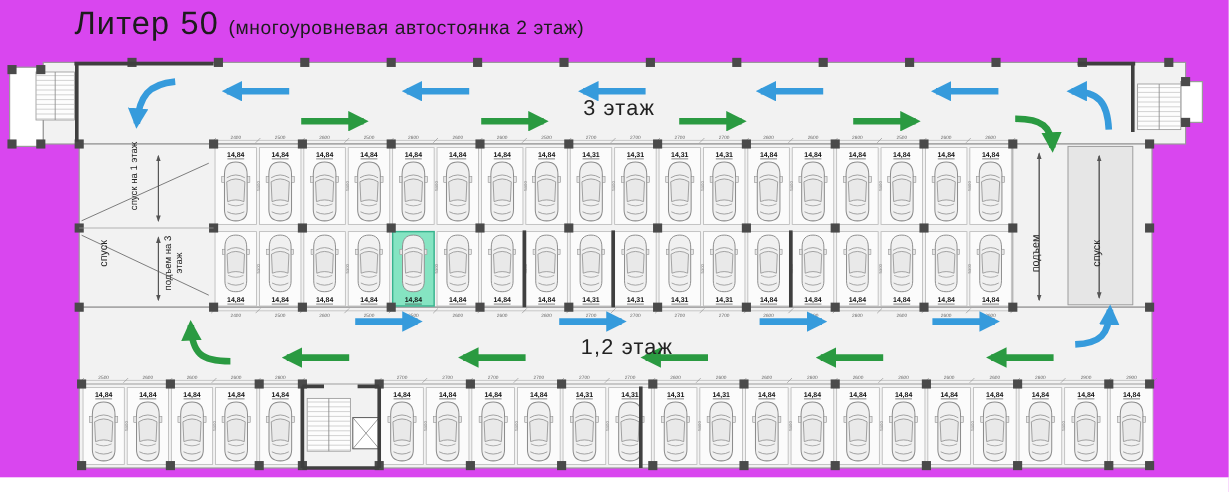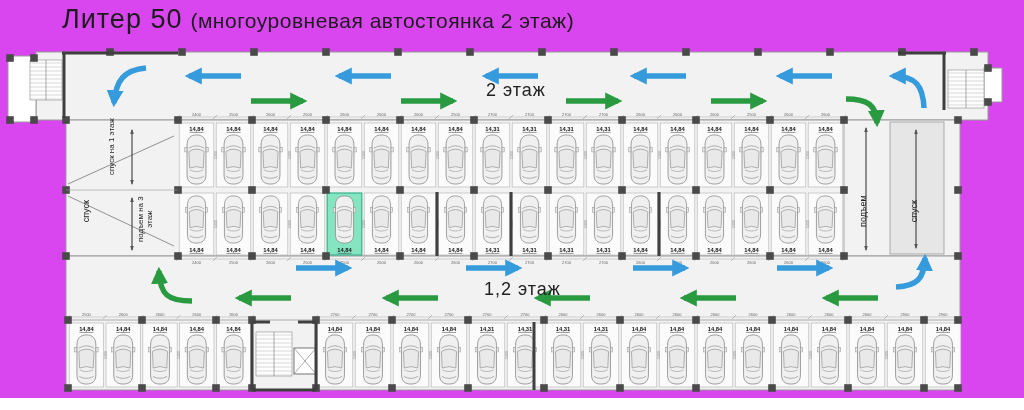--- a/index.html
+++ b/index.html
@@ -1,20 +1,20 @@
 <!DOCTYPE html>
 <html><head>
 <meta charset="utf-8">
 <style>
   html,body{margin:0;padding:0;background:#fff;}
   .stage{position:relative;width:1024px;height:398px;background:#d946ef;overflow:hidden;
          font-family:"Liberation Sans",sans-serif;}
   .title-row{position:absolute;left:62px;top:4px;display:flex;align-items:baseline;gap:8px;color:#1c1c1c;white-space:nowrap;}
   .title-main{font-size:27px;font-weight:500;letter-spacing:1px;}
-  .title-sub{font-size:21px;font-weight:400;letter-spacing:.5px;}
+  .title-sub{font-size:16px;font-weight:400;letter-spacing:.5px;}
   .floor-label{position:absolute;font-size:18px;color:#222;letter-spacing:1px;white-space:nowrap;}
   .floor-upper{left:486px;top:80px;}
   .floor-mid{left:484px;top:279px;}
   .ramp-label{position:absolute;font-size:8px;color:#222;text-align:center;line-height:1.15;
               transform:rotate(-90deg);transform-origin:center center;}
   svg{position:absolute;left:0;top:0;}
 </style>
 </head>
 <body>
 
@@ -610,21 +610,21 @@
         <line x1="736" y1="298" x2="684" y2="298" stroke="#2a9a41" stroke-width="5.5" marker-end="url(#ah-green)" stroke-linecap="butt"></line>
         <line x1="878" y1="298" x2="826" y2="298" stroke="#2a9a41" stroke-width="5.5" marker-end="url(#ah-green)" stroke-linecap="butt"></line>
         <path d="M146,68 C124,70 116,80 114,103" fill="none" stroke="#369bdc" stroke-width="5.5" marker-end="url(#ah-blue)"></path>
         <path d="M924,108 C923,86 916,76 893,76" fill="none" stroke="#369bdc" stroke-width="5.5" marker-end="url(#ah-blue)"></path>
         <path d="M846,99 C868,99 876,105 877,123" fill="none" stroke="#2a9a41" stroke-width="5.5" marker-end="url(#ah-green)"></path>
         <path d="M896,287 C917,286 924,279 925,258" fill="none" stroke="#369bdc" stroke-width="5.5" marker-end="url(#ah-blue)"></path>
         <path d="M192,301 C168,301 160,295 159,271" fill="none" stroke="#2a9a41" stroke-width="5.5" marker-end="url(#ah-green)"></path>
       </g>
   </svg>
 
-  <div class="floor-label floor-upper">2 этаж</div>
+  <div class="floor-label floor-upper">3 этаж</div>
   <div class="floor-label floor-mid">1,2 этаж</div>
 
   <div class="ramp-label" style="width:60px;left:82px;top:142px;">спуск на 1 этаж</div>
   <div class="ramp-label" style="width:40px;left:66px;top:206px;font-size:9px;">спуск</div>
   <div class="ramp-label" style="width:64px;left:113px;top:210px;">подъем на 3 этаж</div>
   <div class="ramp-label" style="width:46px;left:840px;top:206px;font-size:9px;">подъем</div>
   <div class="ramp-label" style="width:40px;left:894px;top:206px;font-size:9px;">спуск</div>
 </div>
 
 </body></html>

